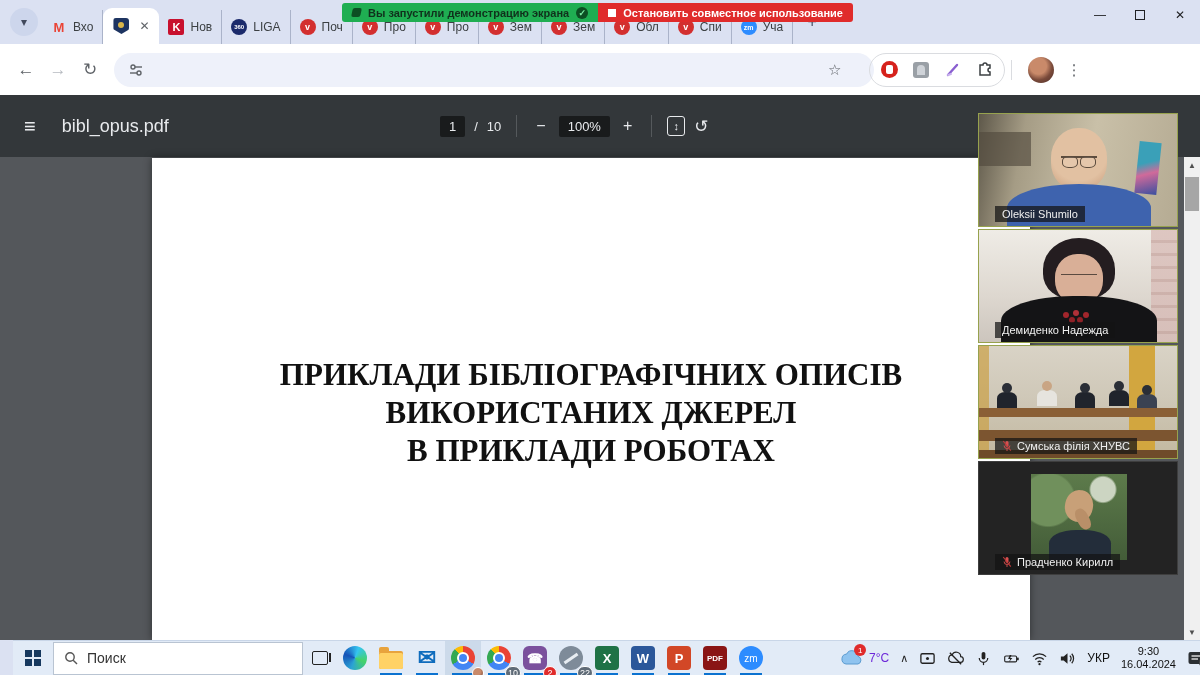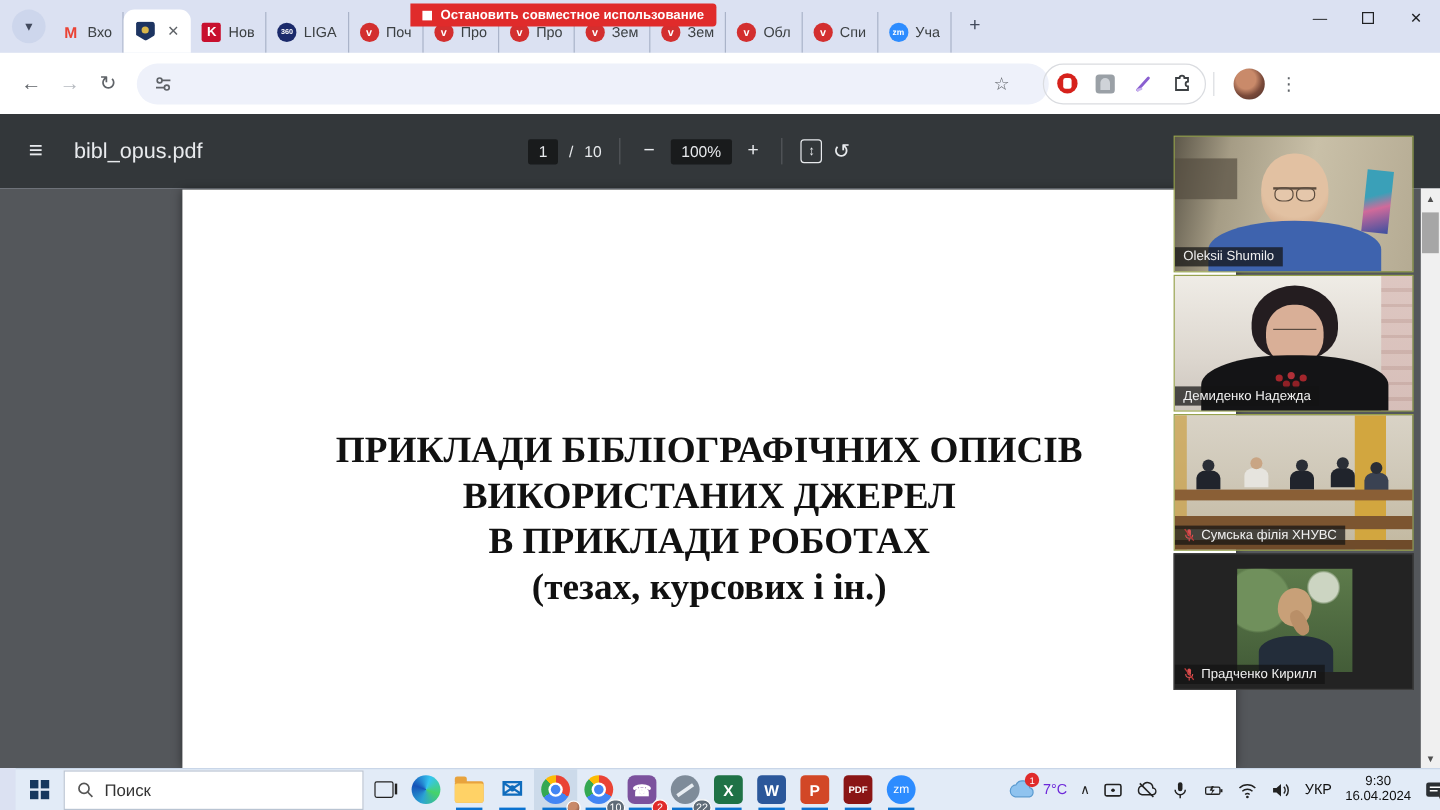--- a/index.html
+++ b/index.html
@@ -72,21 +72,21 @@
   .doc-title { margin-top:198px; text-align:center; font-family:"Liberation Serif", serif; font-weight:bold; font-size:31px; line-height:38px; color:#111; }
   .scrollbar { position:absolute; right:0; top:0; width:16px; height:483px; background:#f0f0f0; }
   .scroll-arrow { width:16px; height:16px; display:flex; align-items:center; justify-content:center; font-size:8px; color:#505050; }
   .scroll-arrow.down { position:absolute; bottom:0; }
   .scroll-thumb { position:absolute; top:20px; left:1px; width:14px; height:34px; background:#a6a6a6; }
 
   
   .zoom-strip { position:absolute; left:978px; top:113px; width:200px; height:462px; z-index:60; display:flex; flex-direction:column; gap:2px; }
   .panel { position:relative; width:200px; height:114px; overflow:hidden; border:1px solid #97a24e; background:#000; }
   .panel.dark { border-color:#3e3e3e; background:#232323; }
-  .plabel { position:absolute; left:0; bottom:4px; background:rgba(20,20,20,.72); color:#f0f0f0; font-size:11px; padding:2px 7px; display:flex; align-items:flex-end; gap:5px; z-index:5; }
+  .plabel { position:absolute; left:16px; bottom:4px; background:rgba(20,20,20,.72); color:#f0f0f0; font-size:11px; padding:2px 7px; display:flex; align-items:flex-end; gap:5px; z-index:5; }
   .mic-muted { width:10px; height:12px; }
   
   .p1 { background:linear-gradient(100deg,#5e584a 0%,#a59c85 22%,#c9c0a8 55%,#b5ab93 100%); }
   .p1 .shelf { position:absolute; left:0; top:18px; width:52px; height:34px; background:#514a3d; opacity:.65; }
   .p1 .poster { position:absolute; right:18px; top:28px; width:22px; height:52px; background:linear-gradient(160deg,#3aa0b8 0 40%,#d06a9a 60%,#3a4fa0 100%); transform:rotate(6deg); }
   .p1 .head { position:absolute; left:72px; top:14px; width:56px; height:62px; background:radial-gradient(circle at 50% 40%, #e2c1a2 0 60%, #c69a7a 100%); border-radius:48% 48% 44% 44%; }
   .p1 .glasses { position:absolute; left:82px; top:42px; width:36px; height:10px; border-top:2px solid #5c4c3e; }
   .p1 .glasses::before,.p1 .glasses::after { content:""; position:absolute; top:-2px; width:14px; height:10px; border:1.5px solid #5c4c3e; border-radius:40%; background:rgba(255,255,255,.1); }
   .p1 .glasses::before { left:1px; } .p1 .glasses::after { right:1px; }
   .p1 .body { position:absolute; left:28px; bottom:-6px; width:144px; height:48px; background:#3e63ae; border-radius:50% 50% 0 0; }
@@ -233,20 +233,25 @@
     <div class="win-controls">
       <div class="win-btn">—</div>
       <div class="win-btn">
           <span class="max-glyph"></span>
         </div>
       <div class="win-btn">✕</div>
     </div>
   </div>
 
   <div class="banners">
+    <div class="banner green" style="background:#1fae52;color:#10301c;">
+      <span class="share-glyph"></span>
+      <span class="txt">Вы запустили демонстрацию экрана</span>
+      <span class="check-circle">✓</span>
+    </div>
     <div class="banner red" style="background:#e02b2b;">
       <span class="stop-square"></span>
       <span class="txt">Остановить совместное использование</span>
     </div>
   </div>
 
   <div class="navbar">
     <div class="nav-btn">
         <span>←</span>
       </div>
@@ -307,21 +312,20 @@
       <span class="rot-icon"><span>↺</span></span>
     </div>
   </div>
 
   <div class="pdf-viewport">
     <div class="pdf-page">
       <div class="doc-title">
         <div>ПРИКЛАДИ БІБЛІОГРАФІЧНИХ ОПИСІВ</div>
         <div>ВИКОРИСТАНИХ ДЖЕРЕЛ</div>
         <div>В ПРИКЛАДИ РОБОТАХ</div>
-        <div>(тезах, курсових і ін.)</div>
       </div>
     </div>
     <div class="scrollbar">
       <div class="scroll-arrow">
           <span>▲</span>
         </div>
       <div class="scroll-thumb"></div>
       <div class="scroll-arrow down">
           <span>▼</span>
         </div>

